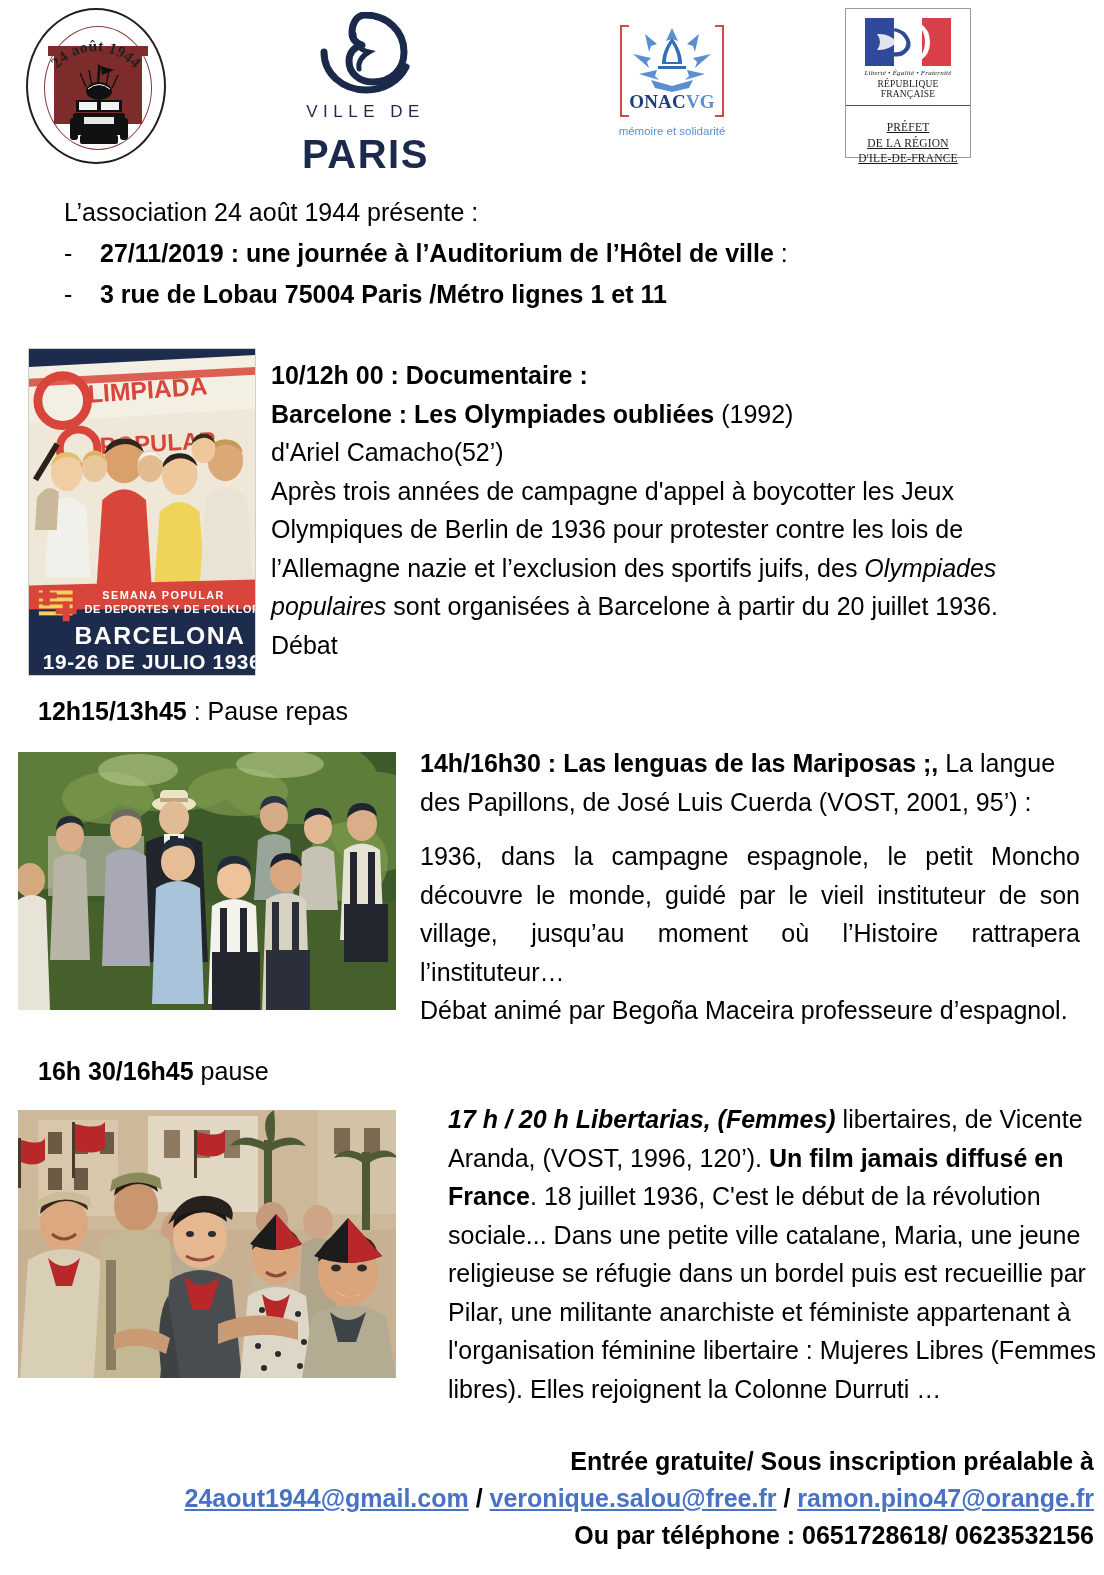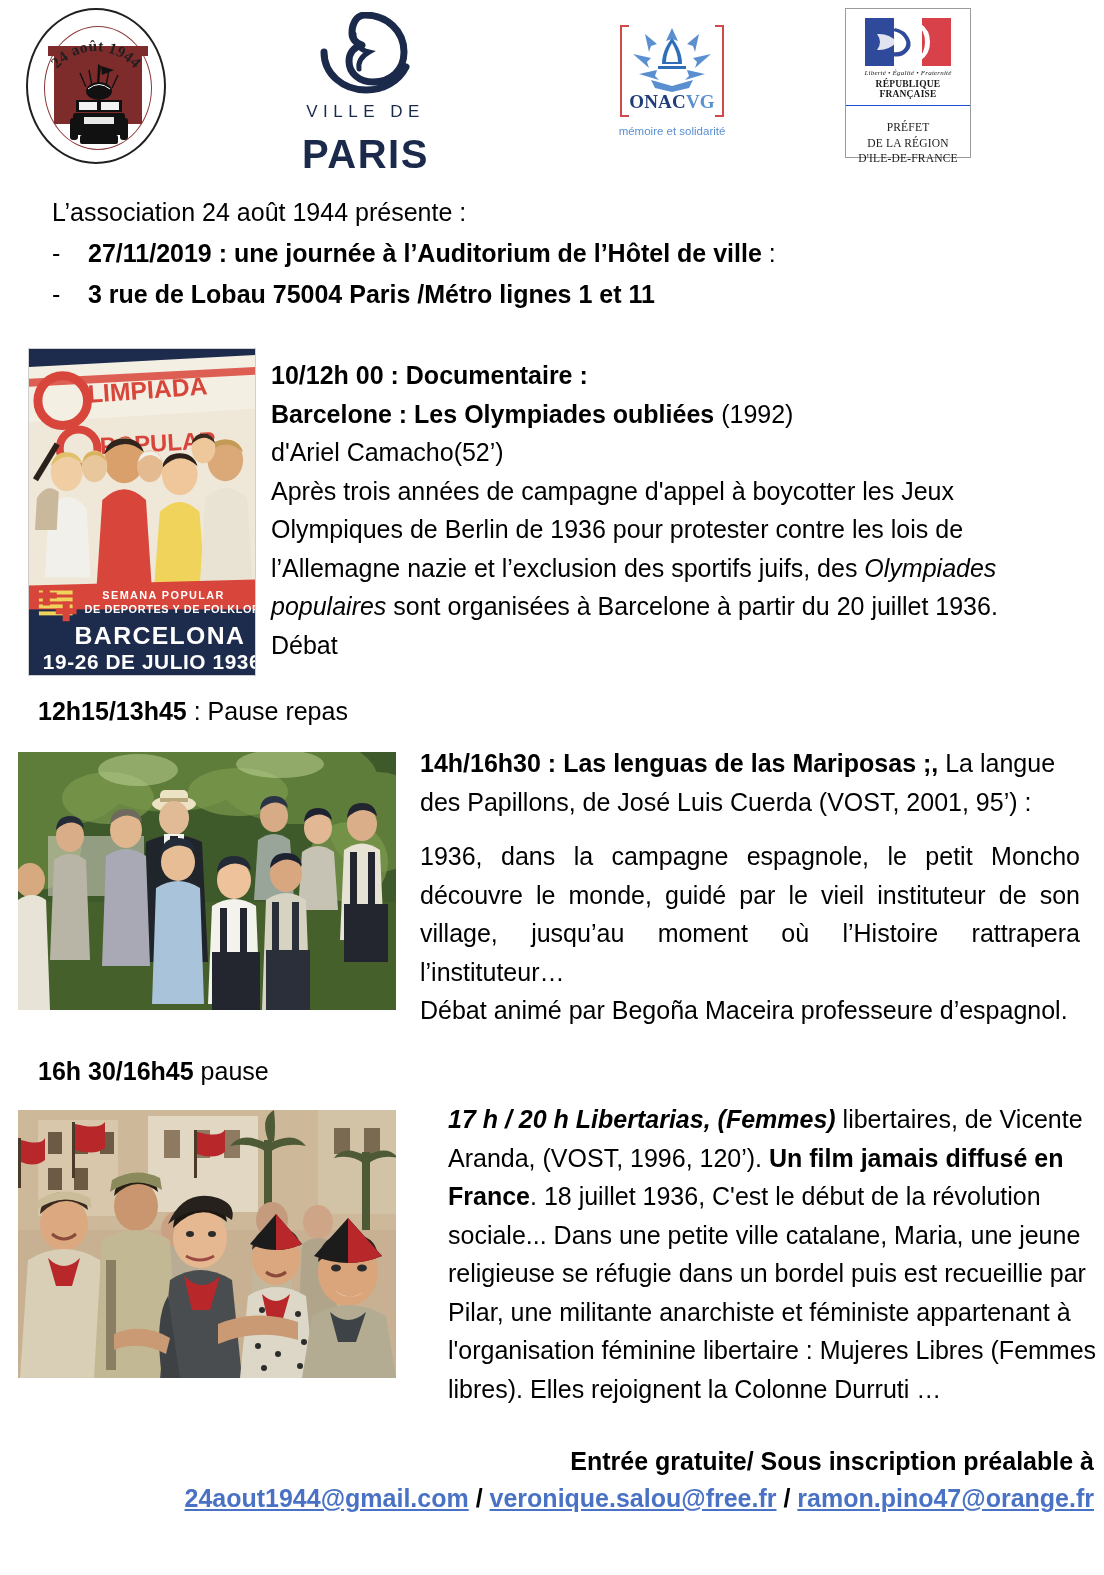--- a/index.html
+++ b/index.html
@@ -123,32 +123,33 @@
   }
   .prefet-top { padding: 9px 4px 6px; border-bottom: 1px solid #1d4ed8; }
   .marianne { width: 86px; height: 48px; display: block; margin: 0 auto; }
   .prefet-devise {
     font-family: "Liberation Serif", serif;
     font-size: 7px; color: #1a1a1a; margin-top: 3px; font-style: italic;
     letter-spacing: 0.2px;
   }
   .prefet-rf {
     font-family: "Liberation Serif", serif;
-    font-size: 9.5px; font-weight: bold; color: #1a1a1a;
+    font-size: 9.5px; font-weight: normal; color: #1a1a1a;
     margin-top: 2px; letter-spacing: 0.2px;
   }
   .prefet-bottom {
     padding: 14px 3px;
     font-family: "Liberation Serif", serif;
     font-size: 11.5px; line-height: 1.35; color: #1a1a1a;
     letter-spacing: 0.2px;
-  }
-
-  
-  .intro { position: absolute; left: 52px; top: 192px; width: 1000px; }
+    text-decoration: underline;
+  }
+
+  
+  .intro { position: absolute; left: 64px; top: 192px; width: 1000px; }
   .ln {
     font-family: "Liberation Sans", sans-serif;
     font-size: 25px; line-height: 41px; white-space: nowrap;
   }
   .ln.b { font-weight: bold; }
   .bullet-row { display: flex; align-items: baseline; }
   .bullet-dash { width: 36px; flex: 0 0 36px; font-size: 25px; }
 
   
   .poster {
@@ -569,13 +570,14 @@
   </svg>
 </div>
 
 <div class="sec3-text">
   <div class="para"><b><i>17 h / 20 h Libertarias, (Femmes)</i></b><span> libertaires, de Vicente Aranda, (VOST, 1996, 120’).  </span><b>Un film jamais diffusé en France</b><span>. 18 juillet 1936, C'est le début de la révolution sociale... Dans une petite ville catalane, Maria, une jeune religieuse se réfugie dans un bordel puis est recueillie par Pilar, une militante anarchiste et féministe appartenant à l'organisation féminine libertaire : Mujeres Libres (Femmes libres). Elles rejoignent la Colonne Durruti …</span></div>
 </div>
 
 <div class="footer">
   <div class="footer-line">Entrée gratuite/ Sous inscription préalable à</div>
   <div class="footer-line"><a class="mail" href="#">24aout1944@gmail.com</a><span class="sep"> / </span><a class="mail" href="#">veronique.salou@free.fr</a><span class="sep"> / </span><a class="mail" href="#">ramon.pino47@orange.fr</a></div>
+  <div class="footer-line">Ou par téléphone : 0651728618/ 0623532156</div>
 </div>
 
 </body></html>

